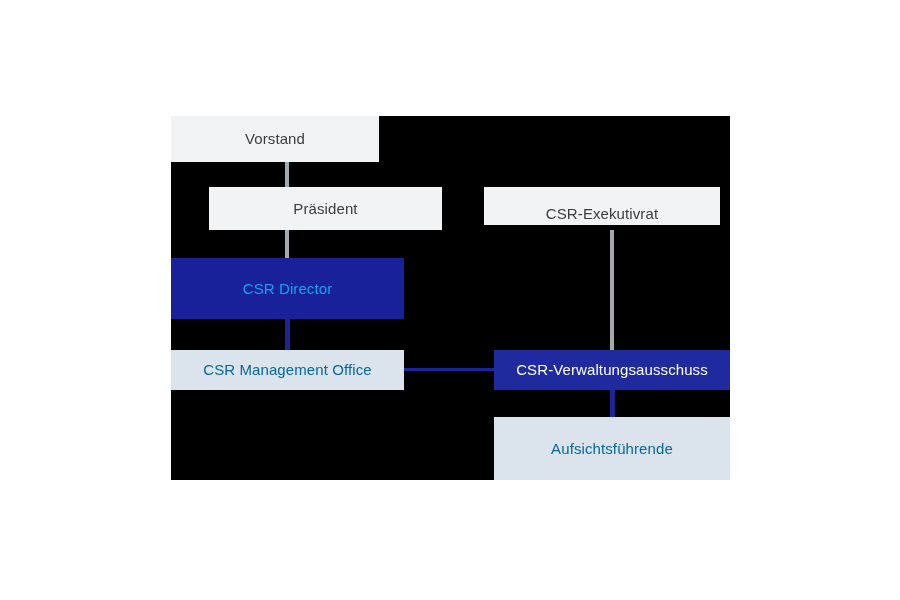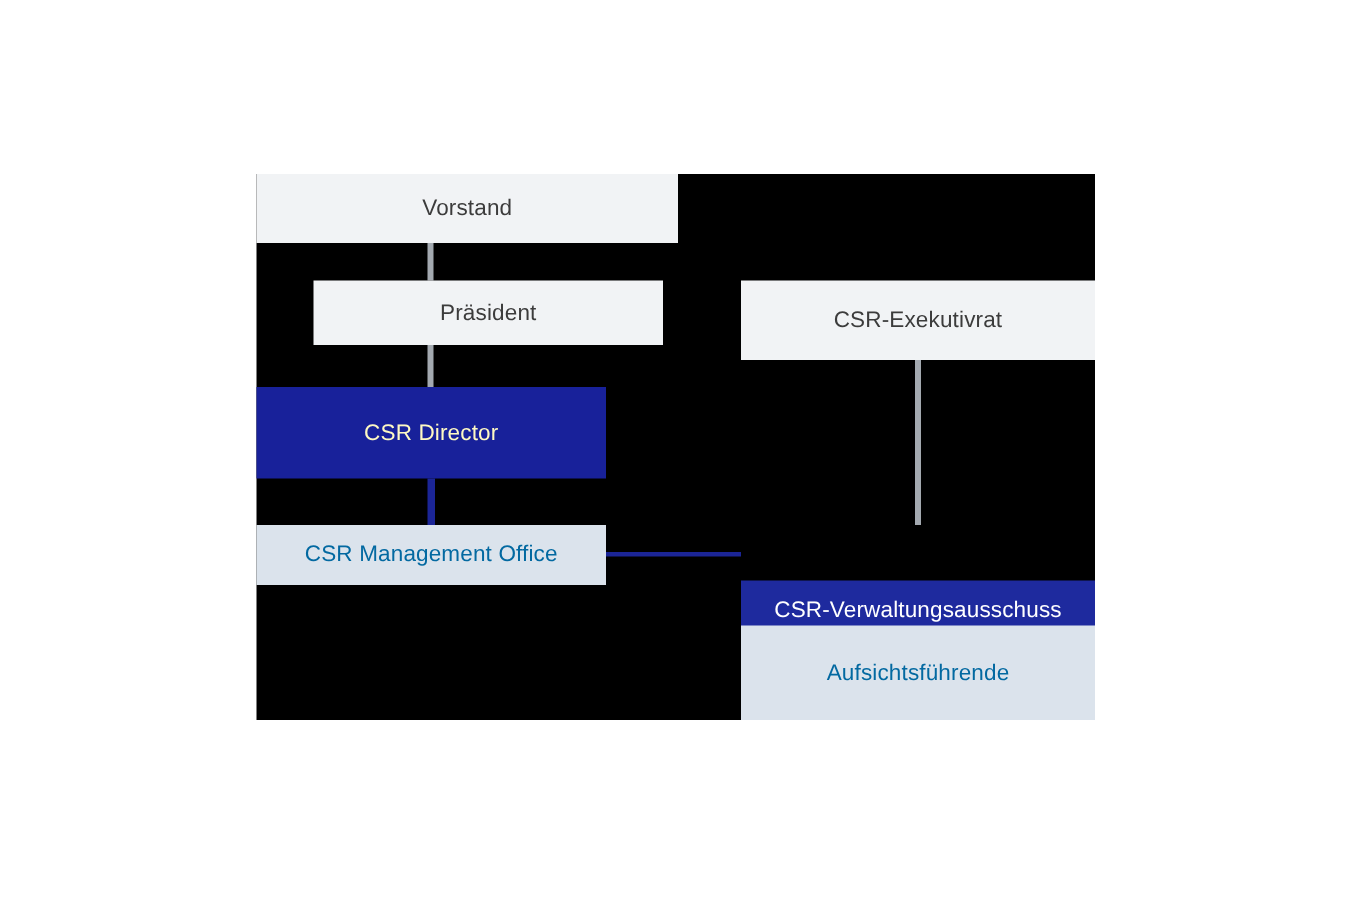--- a/index.html
+++ b/index.html
@@ -57,26 +57,25 @@
     color: #3c3c3c;
   }
   
   .node.tone-paleblue {
     background: #dbe3ec;
     color: #0369a1;
   }
   
   .node.tone-navy {
     background: #18219a;
-    color: #fef9c3;
+    color: #0ea5e9;
   }
   .node.tone-navy2 {
     background: #1e2a9e;
     color: #ffffff;
-    margin-top: 37px;
   }
 
   
   .connector {
     position: absolute;
     z-index: 2;
   }
   .connector.grey {
     background: #a3a9b0;
   }
@@ -96,37 +95,37 @@
   <div class="connector grey" style="left:285px; top:230px; width:4px; height:28px;"></div>
 
   <div class="connector navy" style="left:285px; top:319px; width:5px; height:31px;"></div>
 
   <div class="connector navy" style="left:404px; top:368px; width:90px; height:3px;"></div>
 
   <div class="connector grey" style="left:610px; top:230px; width:4px; height:120px;"></div>
 
   <div class="connector navy" style="left:610px; top:390px; width:5px; height:27px;"></div>
 
-  <div class="node tone-light" style="left:171px; top:116px; width:281px; height:46px;">
+  <div class="node tone-light" style="left:171px; top:116px; width:208px; height:46px;">
     <span class="node-line">Vorstand</span>
   </div>
 
   <div class="node tone-light" style="left:171px; top:187px; width:233px; height:43px;margin-left:38px;">
     <span class="node-line">Präsident</span>
   </div>
 
   <div class="node tone-navy" style="left:171px; top:258px; width:233px; height:61px;">
     <span class="node-line">CSR Director</span>
   </div>
 
   <div class="node tone-paleblue" style="left:171px; top:350px; width:233px; height:40px;">
     <span class="node-line">CSR Management Office</span>
   </div>
 
-  <div class="node tone-light" style="left:494px; top:187px; width:236px; height:53px;">
+  <div class="node tone-light" style="left:484px; top:187px; width:236px; height:38px;justify-content:flex-end;">
     <span class="node-line">CSR-Exekutivrat</span>
   </div>
 
   <div class="node tone-navy2" style="left:494px; top:350px; width:236px; height:40px;">
     <span class="node-line">CSR-Verwaltungsausschuss</span>
   </div>
 
   <div class="node tone-paleblue" style="left:494px; top:417px; width:236px; height:63px;">
     <span class="node-line">Aufsichtsführende</span>
   </div>

